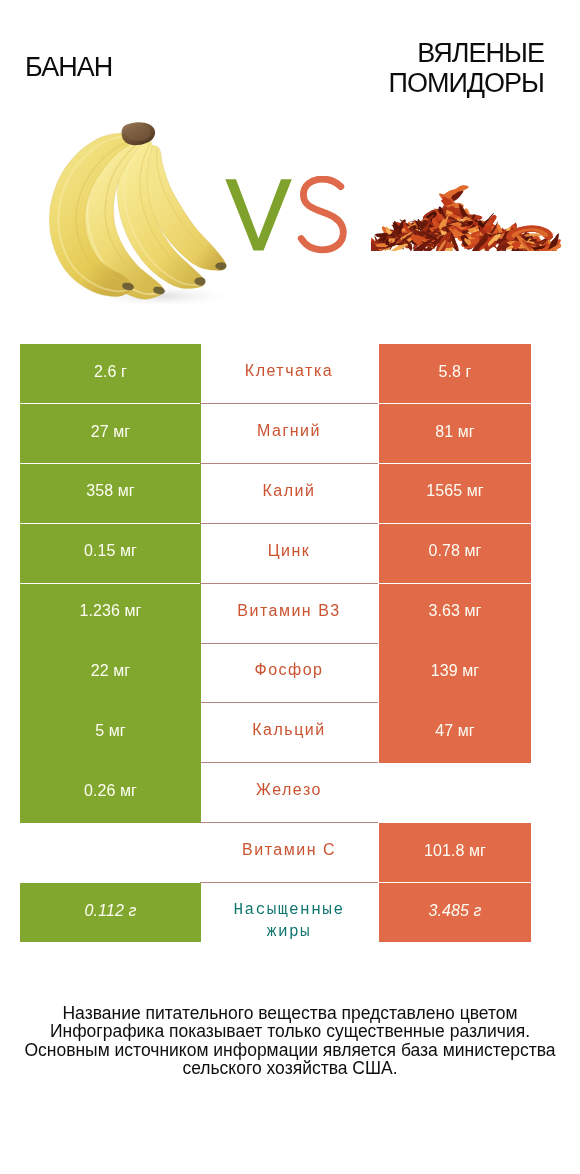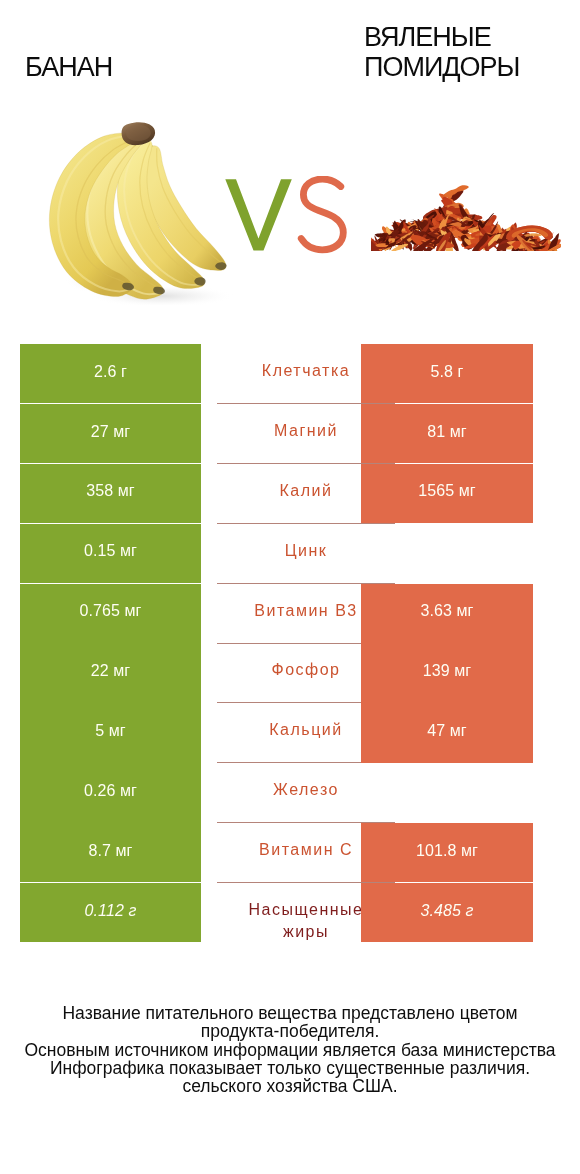--- a/index.html
+++ b/index.html
@@ -3,38 +3,38 @@
 <meta charset="utf-8">
 <title>Comparison</title>
 <style>
   html,body{margin:0;padding:0;background:#ffffff;}
   body{width:580px;height:1174px;position:relative;overflow:hidden;
        font-family:"Liberation Sans",sans-serif;-webkit-font-smoothing:antialiased;}
   #page{position:absolute;inset:0;background:#fff;}
   .title{position:absolute;font-size:27px;letter-spacing:-1px;color:#0c0c0c;
          font-weight:400;text-transform:uppercase;line-height:30px;white-space:nowrap;}
   #title-left{left:25px;top:52px;width:200px;text-align:left;}
-  #title-right{left:364px;top:22px;width:180px;text-align:left;white-space:normal;}
+  #title-right{left:364px;top:38px;width:180px;text-align:right;white-space:normal;}
   #banana-img{position:absolute;left:42px;top:120px;}
   #tomato-img{position:absolute;left:371px;top:183px;}
   #vs{position:absolute;left:222px;top:176px;}
   #table{position:absolute;left:20px;top:344px;width:539px;}
   .row{position:relative;height:59.88px;}
   .cell-l,.cell-r{position:absolute;top:0;height:59.4px;display:flex;align-items:center;justify-content:center;}
   .cell-l{left:0;width:181px;background:#82A72F;}
-  .cell-r{left:341px;width:172px;background:#E16A49;}
+  .cell-r{left:359px;width:152px;background:#E16A49;}
   .cell-l span,.cell-r span{color:#FEFEF4;font-size:16px;font-weight:400;letter-spacing:0.1px;position:relative;top:-2px;}
-  .cell-m{position:absolute;left:197px;top:0;width:178px;height:60px;
+  .cell-m{position:absolute;left:180px;top:0;width:178px;height:60px;
           display:flex;align-items:flex-start;justify-content:center;text-align:center;
           border-bottom:1px solid #B5847A;padding-top:16px;box-sizing:border-box;}
   .row:last-child .cell-m{border-bottom:none;}
   .row:last-child .cell-l,.row:last-child .cell-r{height:59.4px;font-style:italic;}
   .cell-m span{font-size:16px;font-weight:400;letter-spacing:1.5px;line-height:22.6px;display:block;max-width:134px;}
   .w-r{color:#CB5330;}
-  .w-l{color:#7f1d1d;}
+  .w-l{color:#0f766e;font-family:Liberation Mono, monospace;}
   #footer{position:absolute;left:0;top:1004px;width:580px;text-align:center;
           font-size:17.5px;line-height:18.3px;color:#0e0e0e;}
 </style>
 </head>
 <body>
 
 <div id="page">
   <div id="title-left" class="title">БАНАН</div>
   <div id="title-right" class="title">ВЯЛЕНЫЕ ПОМИДОРЫ</div>
   <div id="banana-img"><svg id="banana-svg" viewBox="0 0 190 185" preserveAspectRatio="none" width="210" height="185">
@@ -463,24 +463,27 @@
           <span>1565 мг</span>
         </div>
       </div>
       <div class="row">
         <div class="cell-l">
           <span>0.15 мг</span>
         </div>
         <div class="cell-m">
           <span class="w-r">Цинк</span>
         </div>
-      </div>
-      <div class="row">
-        <div class="cell-l">
-          <span>0.765 мг</span>
+        <div class="cell-r">
+          <span>0.78 мг</span>
+        </div>
+      </div>
+      <div class="row">
+        <div class="cell-l">
+          <span>1.236 мг</span>
         </div>
         <div class="cell-m">
           <span class="w-r">Витамин В3</span>
         </div>
         <div class="cell-r">
           <span>3.63 мг</span>
         </div>
       </div>
       <div class="row">
         <div class="cell-l">
@@ -506,23 +509,20 @@
       </div>
       <div class="row">
         <div class="cell-l">
           <span>0.26 мг</span>
         </div>
         <div class="cell-m">
           <span class="w-r">Железо</span>
         </div>
       </div>
       <div class="row">
-        <div class="cell-l">
-          <span>8.7 мг</span>
-        </div>
         <div class="cell-m">
           <span class="w-r">Витамин С</span>
         </div>
         <div class="cell-r">
           <span>101.8 мг</span>
         </div>
       </div>
       <div class="row">
         <div class="cell-l">
           <span>0.112 г</span>
@@ -530,18 +530,17 @@
         <div class="cell-m">
           <span class="w-l">Насыщенные жиры</span>
         </div>
         <div class="cell-r">
           <span>3.485 г</span>
         </div>
       </div>
     </div>
   <div id="footer">
       <div>Название питательного вещества представлено цветом</div>
-      <div>продукта-победителя.</div>
+      <div>Инфографика показывает только существенные различия.</div>
       <div>Основным источником информации является база министерства</div>
-      <div>Инфографика показывает только существенные различия.</div>
       <div>сельского хозяйства США.</div>
     </div>
 </div>
 
 </body></html>

